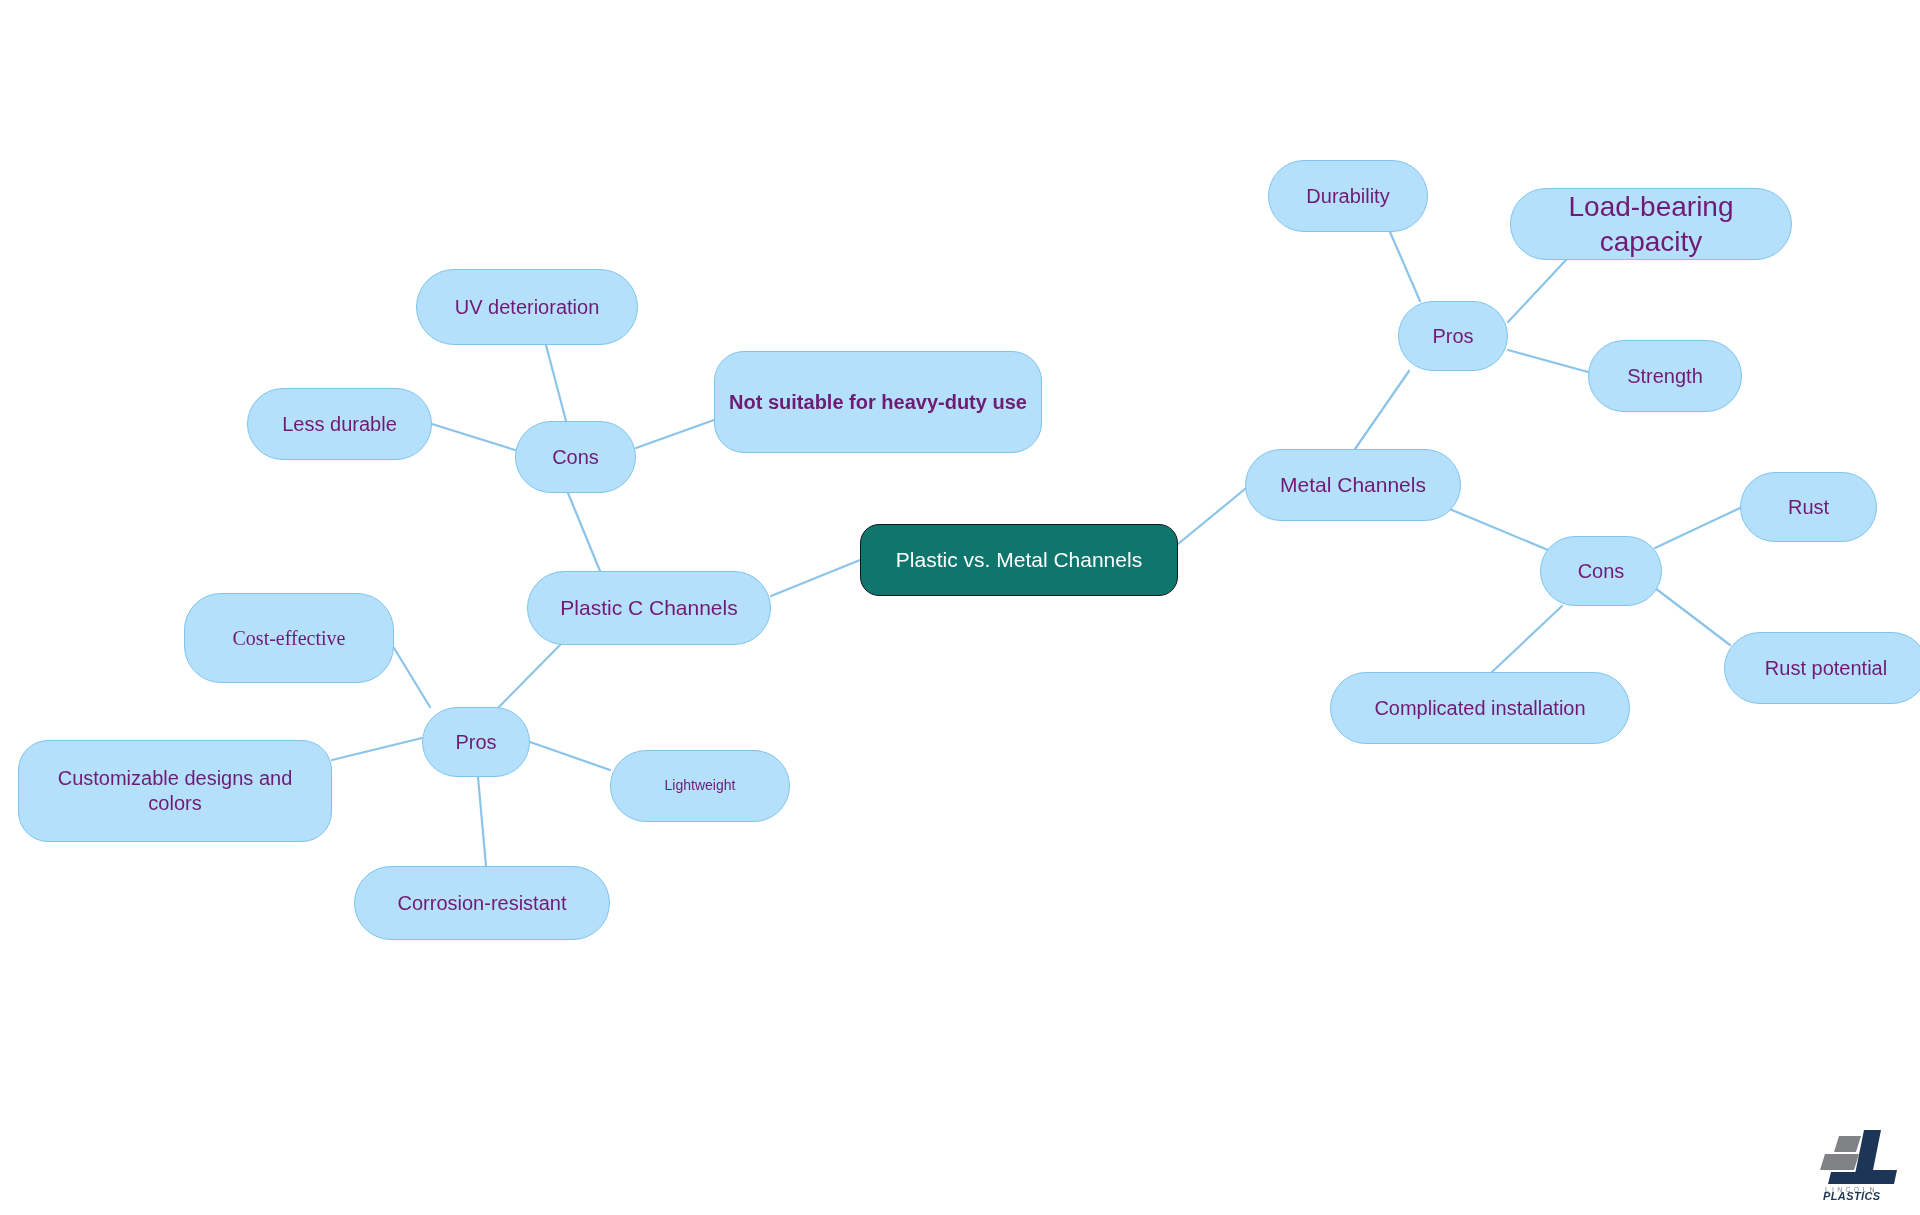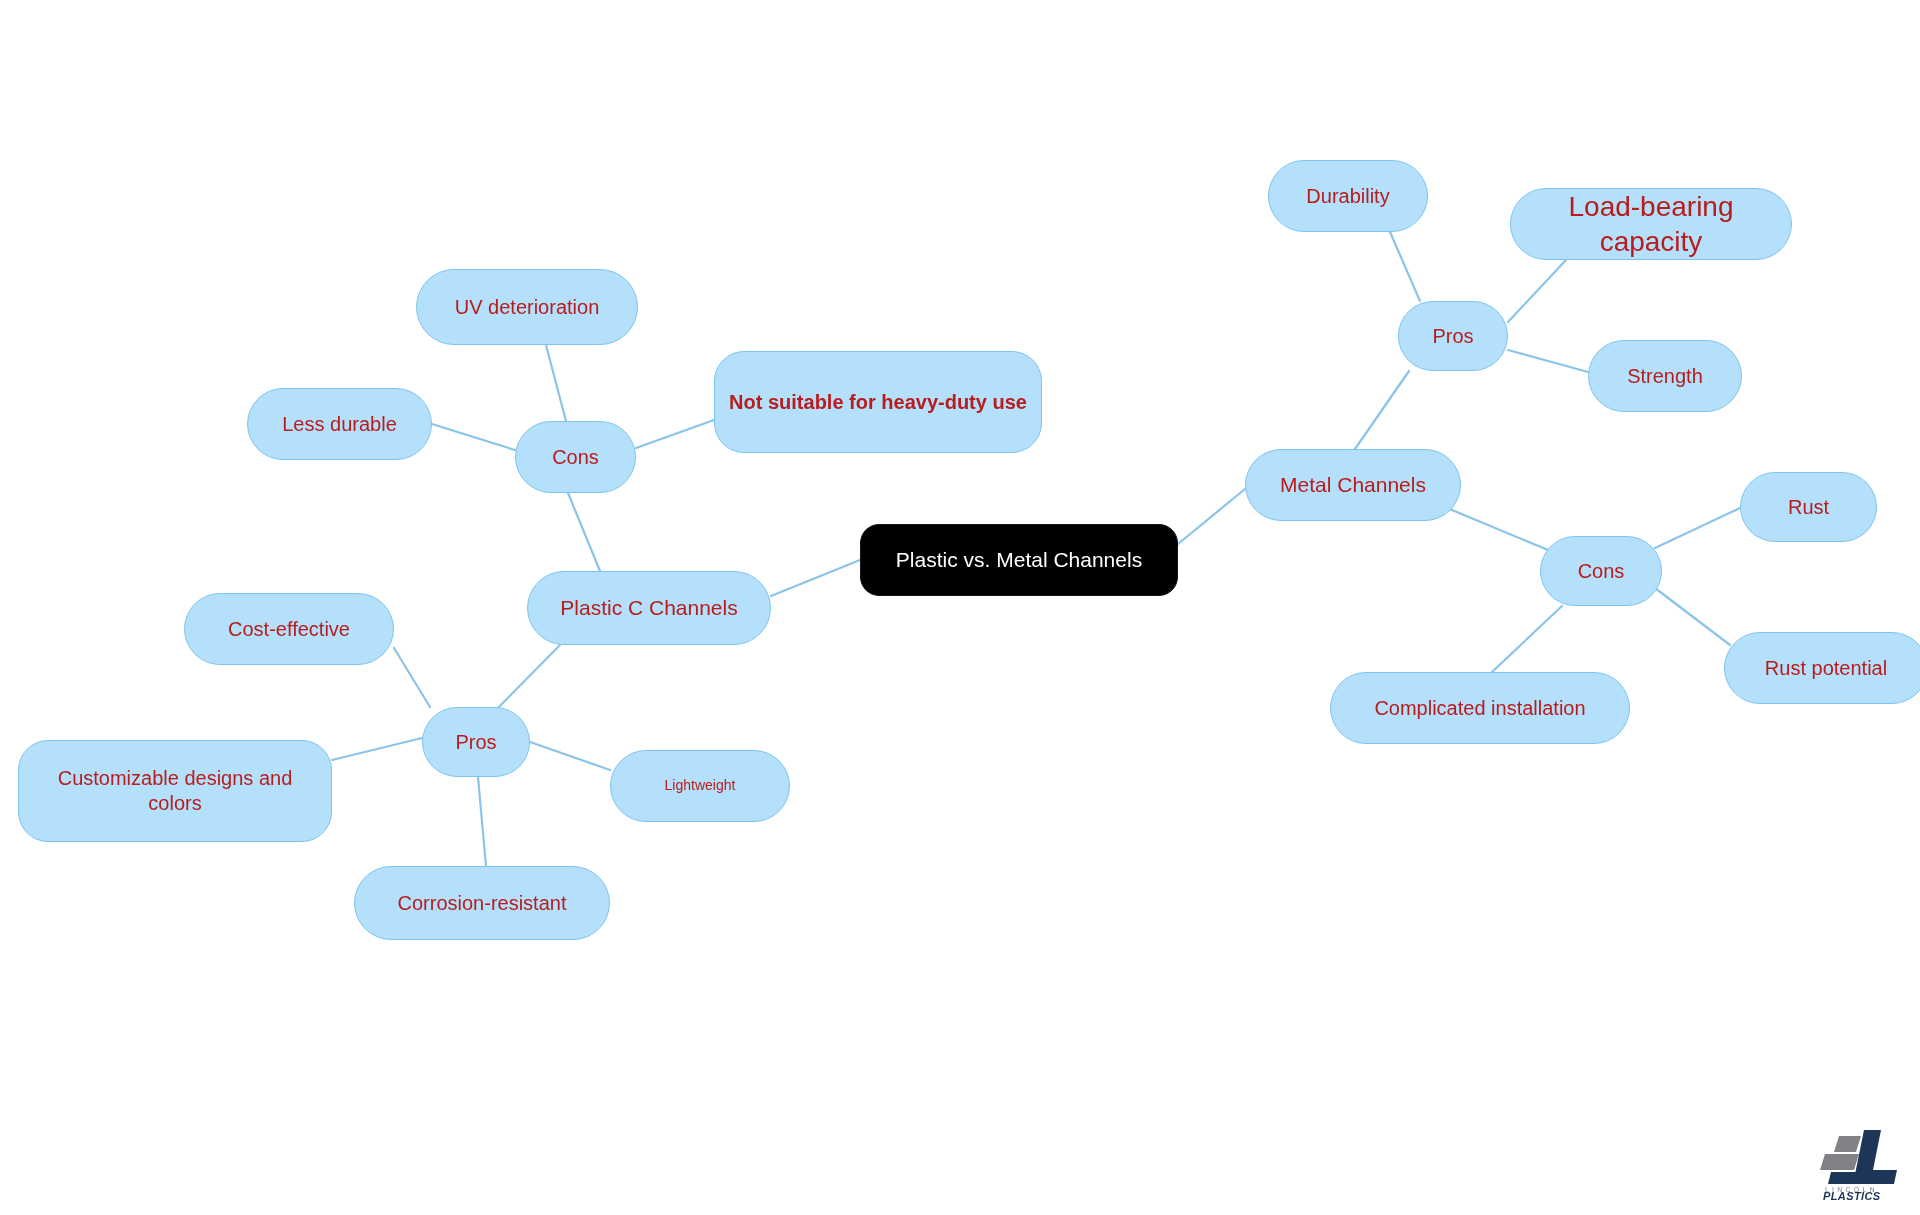--- a/index.html
+++ b/index.html
@@ -25,27 +25,27 @@
   }
   .node {
     position: absolute;
     box-sizing: border-box;
     display: flex;
     align-items: center;
     justify-content: center;
     text-align: center;
     background: #b5e0fb;
     border: 1.6px solid #7ec4ee;
-    color: #b91c1c;
+    color: #701a75;
     line-height: 1.25;
     padding: 0 14px;
     z-index: 2;
   }
   .node.root {
-    background: #000000;
+    background: #0f766e;
     border: 1.6px solid #11161e;
     color: #ffffff;
     border-radius: 19px;
   }
   .logo {
     position: absolute;
     z-index: 3;
   }
   .logo svg { display: block; }
 </style>
@@ -77,21 +77,21 @@
     </svg>
 
   <div id="nodes">
       <div class="node root" style="left: 860px; top: 524px; width: 318px; height: 72px; font-size: 21px;">Plastic vs. Metal Channels</div>
       <div class="node" style="left: 527px; top: 571px; width: 244px; height: 74px; font-size: 21px; border-radius: 37px; text-align: center;">Plastic C Channels</div>
       <div class="node" style="left: 515px; top: 421px; width: 121px; height: 72px; font-size: 20px; border-radius: 36px;">Cons</div>
       <div class="node" style="left: 416px; top: 269px; width: 222px; height: 76px; font-size: 20px; border-radius: 38px;">UV deterioration</div>
       <div class="node" style="left: 247px; top: 388px; width: 185px; height: 72px; font-size: 20px; border-radius: 36px; text-align: right;">Less durable</div>
       <div class="node" style="left: 714px; top: 351px; width: 328px; height: 102px; font-size: 20px; border-radius: 30px; font-weight: bold;">Not suitable for heavy-duty use</div>
       <div class="node" style="left: 422px; top: 707px; width: 108px; height: 70px; font-size: 20px; border-radius: 35px;">Pros</div>
-      <div class="node" style="left: 184px; top: 593px; width: 210px; height: 72px; font-size: 20px; border-radius: 37px;">Cost-effective</div>
+      <div class="node" style="left: 184px; top: 593px; width: 210px; height: 90px; font-size: 20px; border-radius: 37px; font-family: Liberation Serif, serif;">Cost-effective</div>
       <div class="node" style="left: 18px; top: 740px; width: 314px; height: 102px; font-size: 20px; border-radius: 30px;">Customizable designs and colors</div>
       <div class="node" style="left: 610px; top: 750px; width: 180px; height: 72px; font-size: 14px; border-radius: 36px;">Lightweight</div>
       <div class="node" style="left: 354px; top: 866px; width: 256px; height: 74px; font-size: 20px; border-radius: 37px;">Corrosion-resistant</div>
       <div class="node" style="left: 1245px; top: 449px; width: 216px; height: 72px; font-size: 21px; border-radius: 36px;">Metal Channels</div>
       <div class="node" style="left: 1398px; top: 301px; width: 110px; height: 70px; font-size: 20px; border-radius: 35px;">Pros</div>
       <div class="node" style="left: 1268px; top: 160px; width: 160px; height: 72px; font-size: 20px; border-radius: 36px;">Durability</div>
       <div class="node" style="left: 1510px; top: 188px; width: 282px; height: 72px; font-size: 28px; border-radius: 36px;">Load-bearing capacity</div>
       <div class="node" style="left: 1588px; top: 340px; width: 154px; height: 72px; font-size: 20px; border-radius: 36px;">Strength</div>
       <div class="node" style="left: 1540px; top: 536px; width: 122px; height: 70px; font-size: 20px; border-radius: 35px;">Cons</div>
       <div class="node" style="left: 1740px; top: 472px; width: 137px; height: 70px; font-size: 20px; border-radius: 35px;">Rust</div>

